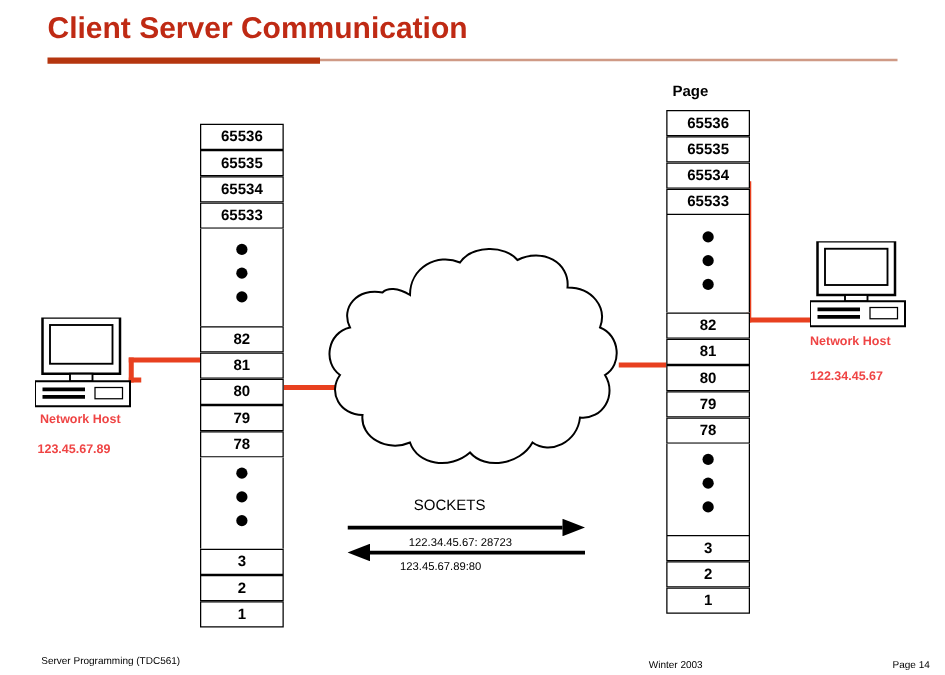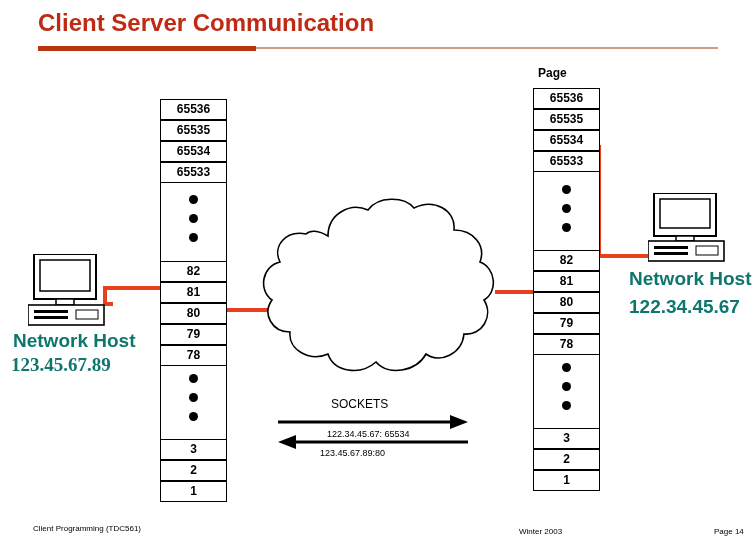--- a/index.html
+++ b/index.html
@@ -92,24 +92,25 @@
     width: 9px;
     height: 9px;
     border-radius: 50%;
     background: #000;
     margin-bottom: 10px;
   }
 
   
   .host-label {
     position: absolute;
-    font-size: 19px;
-    font-weight: bold;
-    color: #0f766e;
-    white-space: nowrap;
+    font-size: 10px;
+    font-weight: bold;
+    color: #ef4444;
+    white-space: nowrap;
+    margin-left: 19px;
   }
 
   
   .redline {
     position: absolute;
     background: #E8422A;
     background: #E8401F;
   }
 
   
@@ -248,21 +249,21 @@
     <rect x="6" y="0" width="62" height="45" fill="#ffffff" stroke="#000000" stroke-width="2"></rect>
     <rect x="12" y="6" width="50" height="31" fill="#ffffff" stroke="#000000" stroke-width="1.5"></rect>
     <rect x="28" y="45" width="18" height="6" fill="#ffffff" stroke="#000000" stroke-width="1.5"></rect>
     <rect x="0" y="51" width="76" height="20" fill="#ffffff" stroke="#000000" stroke-width="1.6"></rect>
     <rect x="6" y="56" width="34" height="3" fill="#000000"></rect>
     <rect x="6" y="62" width="34" height="3" fill="#000000"></rect>
     <rect x="48" y="56" width="22" height="9" fill="#ffffff" stroke="#000000" stroke-width="1"></rect>
   </svg>
 
   <div class="host-label" style="left:13px; top:330px;">Network Host</div>
-  <div class="host-label" style="left:11px; top:354px;font-family:Liberation Serif, serif;">123.45.67.89</div>
+  <div class="host-label" style="left:11px; top:354px;">123.45.67.89</div>
 
   <svg class="computer" style="left:648px; top:193px;" width="80" height="72" viewBox="0 0 80 72">
     <rect x="6" y="0" width="62" height="43" fill="#ffffff" stroke="#000000" stroke-width="2"></rect>
     <rect x="12" y="6" width="50" height="29" fill="#ffffff" stroke="#000000" stroke-width="1.5"></rect>
     <rect x="28" y="43" width="18" height="5" fill="#ffffff" stroke="#000000" stroke-width="1.5"></rect>
     <rect x="0" y="48" width="76" height="20" fill="#ffffff" stroke="#000000" stroke-width="1.6"></rect>
     <rect x="6" y="53" width="34" height="3" fill="#000000"></rect>
     <rect x="6" y="59" width="34" height="3" fill="#000000"></rect>
     <rect x="48" y="53" width="22" height="9" fill="#ffffff" stroke="#000000" stroke-width="1"></rect>
   </svg>
@@ -274,20 +275,20 @@
 
   <svg class="computer" style="left:278px; top:415px;" width="190" height="14" viewBox="0 0 190 14">
     <line x1="0" y1="7" x2="172" y2="7" stroke="#000000" stroke-width="3"></line>
     <polygon points="172,0 190,7 172,14" fill="#000000"></polygon>
   </svg>
   <svg class="computer" style="left:278px; top:435px;" width="190" height="14" viewBox="0 0 190 14">
     <line x1="18" y1="7" x2="190" y2="7" stroke="#000000" stroke-width="3"></line>
     <polygon points="18,0 0,7 18,14" fill="#000000"></polygon>
   </svg>
 
-  <div class="arrow-text" style="left:327px; top:429px;">122.34.45.67: 65534</div>
+  <div class="arrow-text" style="left:327px; top:429px;">122.34.45.67: 28723</div>
   <div class="arrow-text" style="left:320px; top:448px;">123.45.67.89:80</div>
 
-  <div class="footer" style="left:33px; top:524px;">Client Programming (TDC561)</div>
+  <div class="footer" style="left:33px; top:524px;">Server Programming (TDC561)</div>
   <div class="footer" style="left:519px; top:527px;">Winter 2003</div>
   <div class="footer" style="left:671px; top:527px;margin-left:43px;">Page 14</div>
 
 </div>
 
 </body></html>

